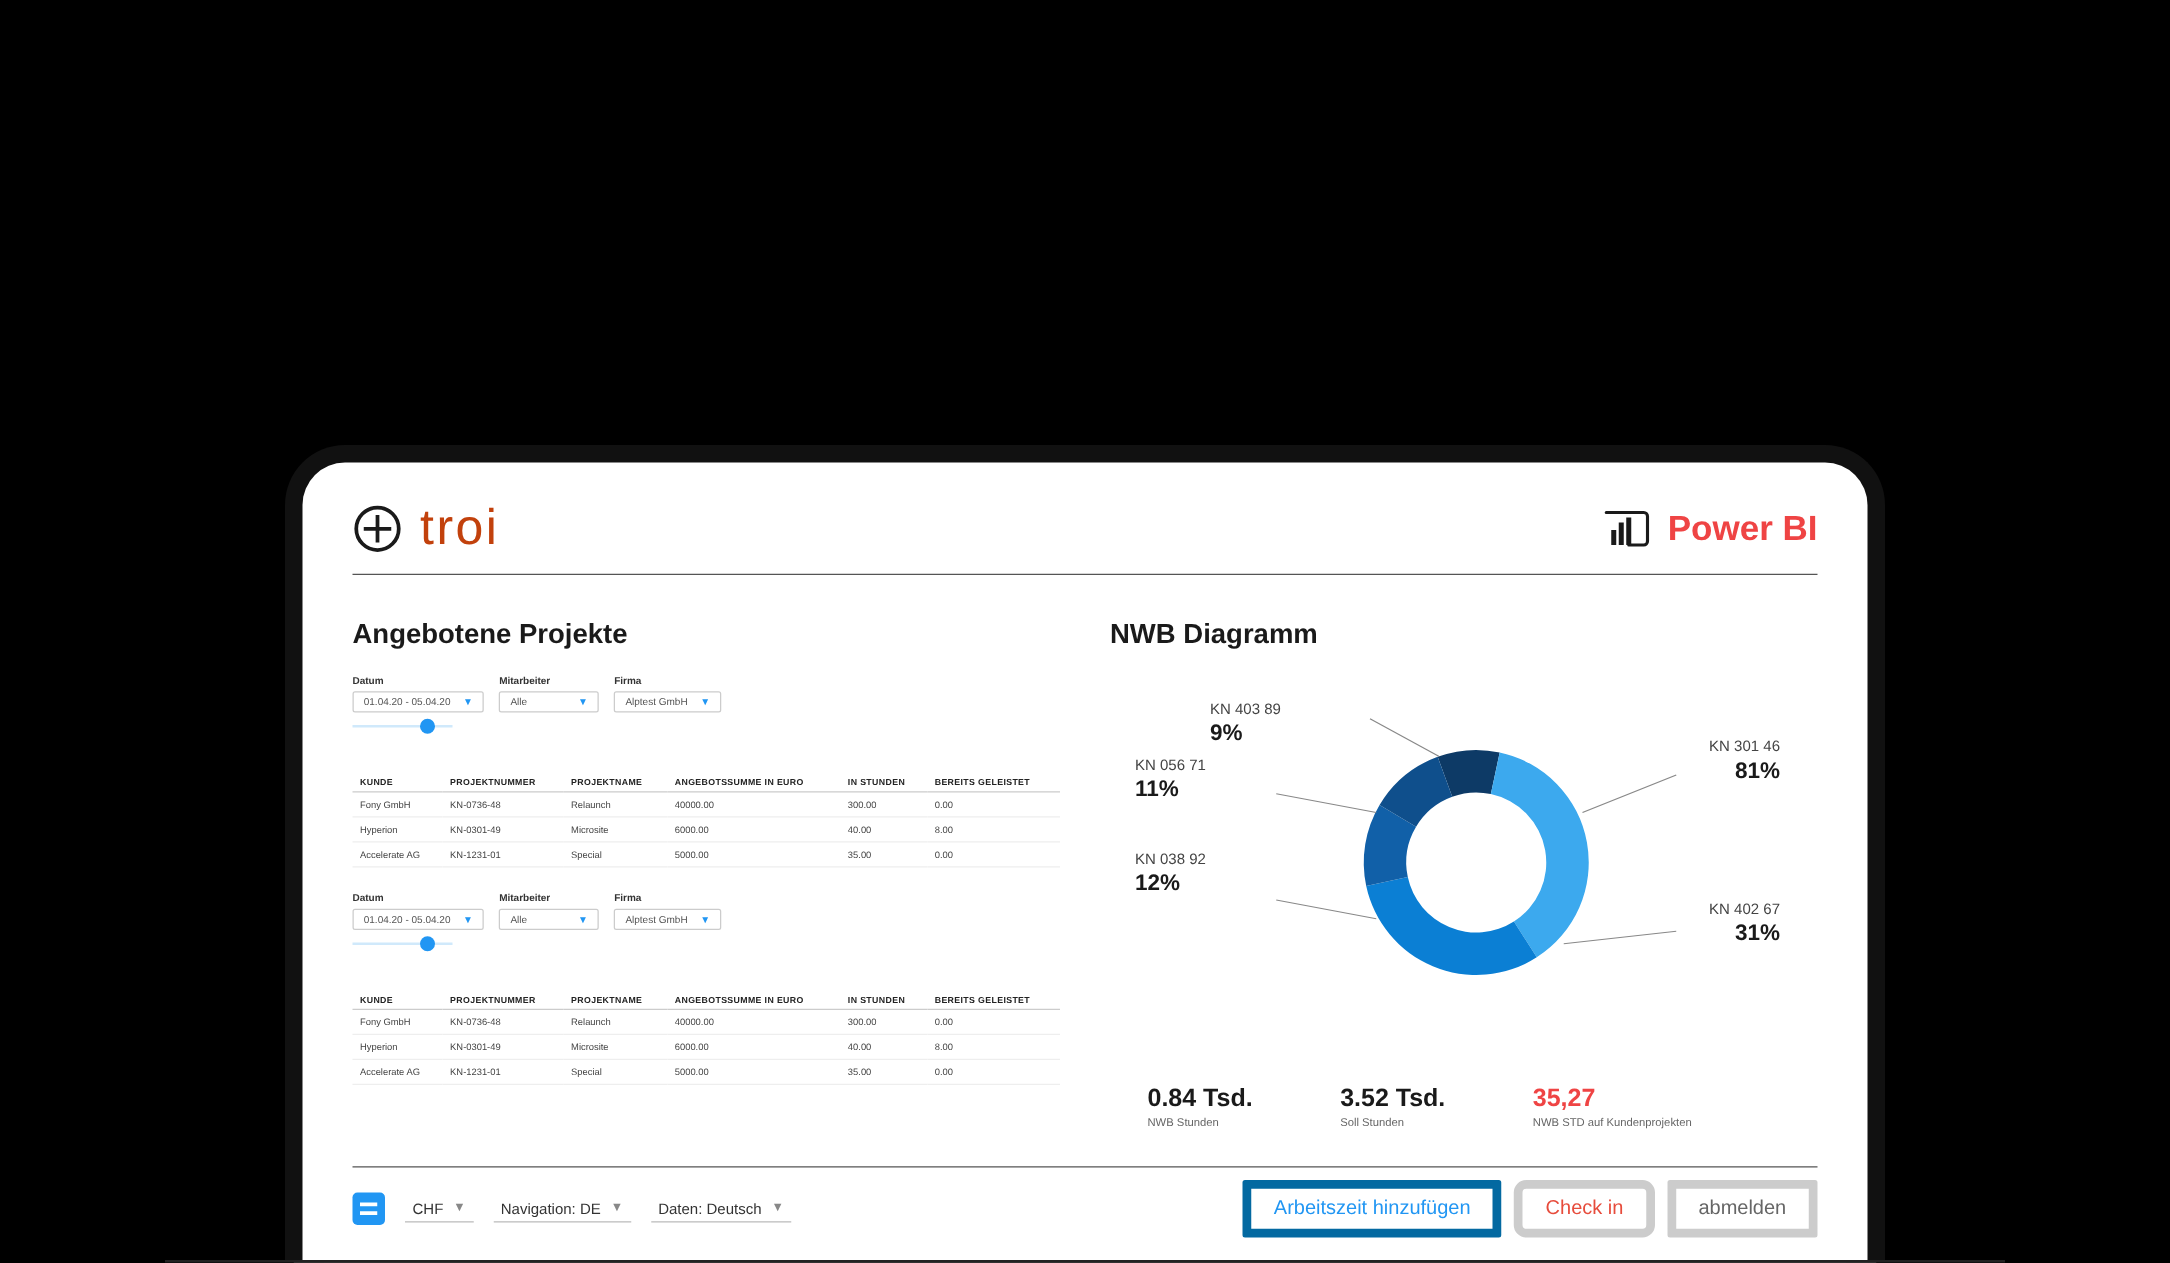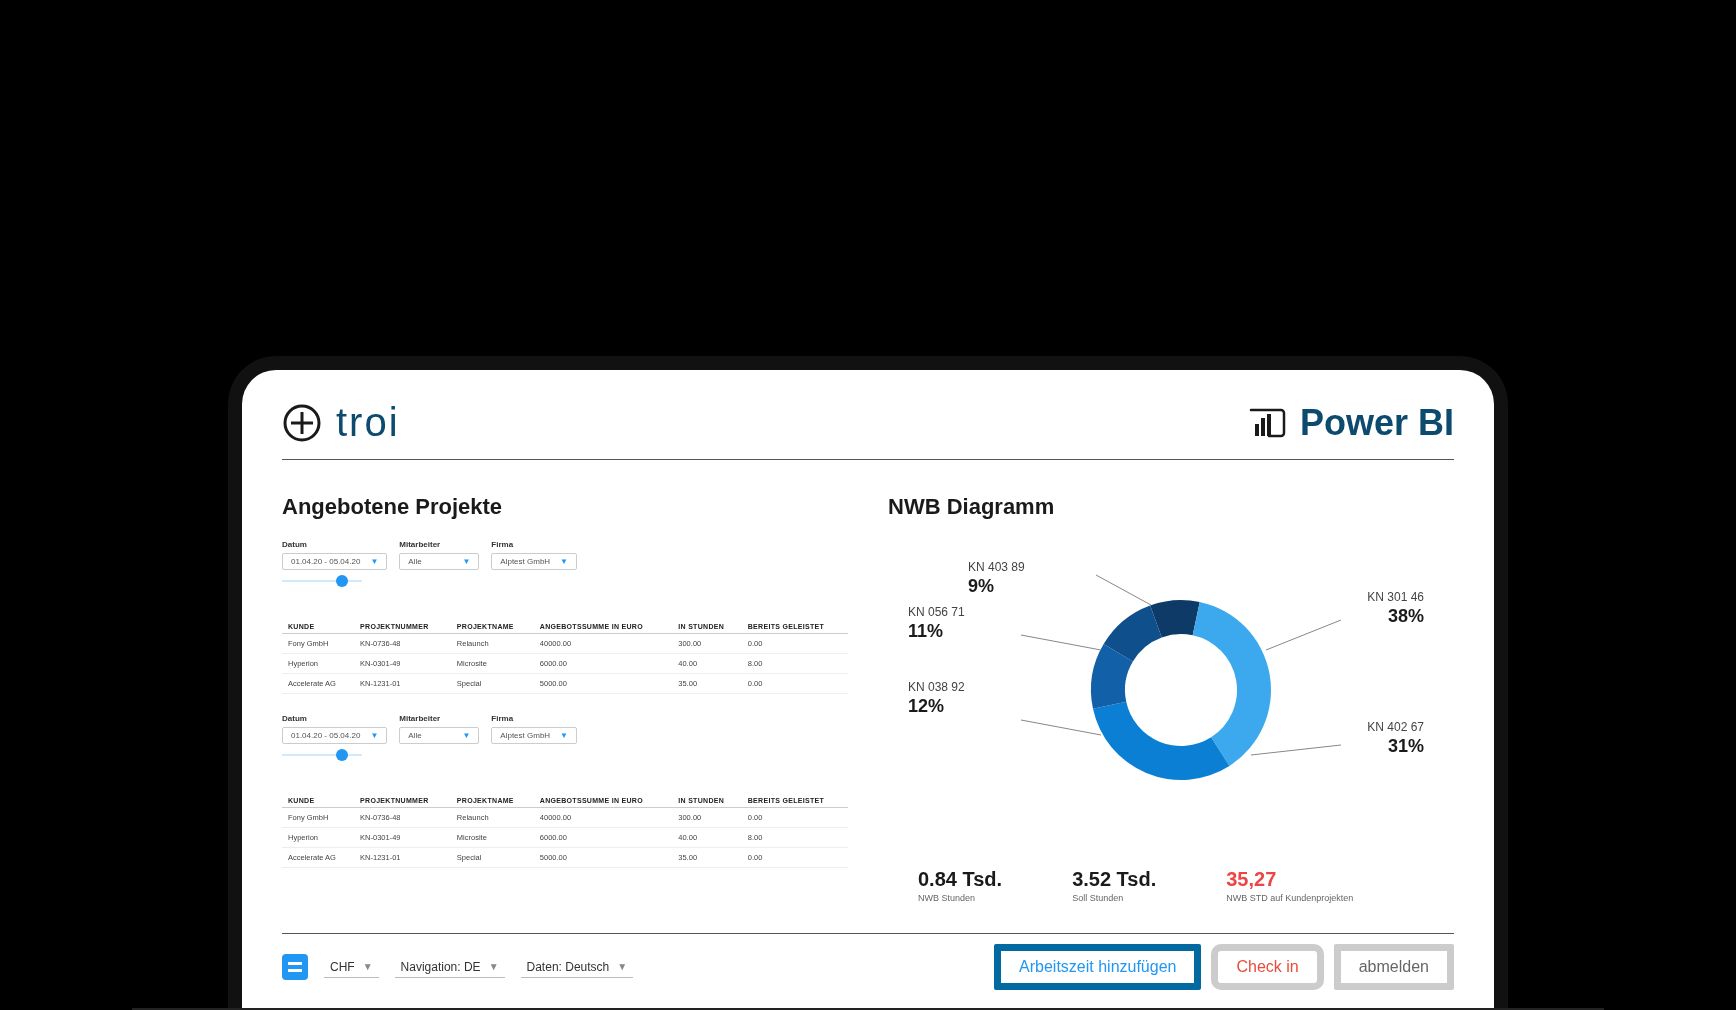--- a/index.html
+++ b/index.html
@@ -1,22 +1,22 @@
 <!DOCTYPE html>
 <html><head>
 <meta charset="utf-8">
 <style>
 * { margin: 0; padding: 0; box-sizing: border-box; font-family: -apple-system, BlinkMacSystemFont, "Segoe UI", Arial, sans-serif; }
 body { background: #000; width: 1736px; height: 1010px; display: flex; align-items: flex-end; justify-content: center; overflow: hidden; }
 .laptop { width: 1280px; background: #fff; border-radius: 48px 48px 0 0; border: 14px solid #111; border-bottom: none; padding: 30px 40px 0; position: relative; }
 .laptop-base { position: absolute; bottom: -10px; left: -110px; right: -110px; height: 12px; background: #222; border-radius: 0 0 6px 6px; }
 
 .header-bar { display: flex; justify-content: space-between; align-items: center; padding-bottom: 14px; border-bottom: 1px solid #555; }
-.logo-troi { display: flex; align-items: center; gap: 14px; font-size: 40px; font-weight: 400; letter-spacing: 2px; color: #0c4a6e; }
-.logo-powerbi { display: flex; align-items: center; gap: 14px; font-size: 36px; font-weight: 600; color: #0c4a6e; }
+.logo-troi { display: flex; align-items: center; gap: 14px; font-size: 40px; font-weight: 400; letter-spacing: 2px; color: #c2410c; }
+.logo-powerbi { display: flex; align-items: center; gap: 14px; font-size: 28px; font-weight: 600; color: #ef4444; }
 
 .content { display: flex; gap: 40px; padding: 34px 0 30px; }
 .left-col { flex: 1; }
 .right-col { flex: 1; }
 
 .section-title { font-size: 22px; font-weight: 600; color: #1a1a1a; margin-bottom: 20px; }
 
 .filters { display: flex; gap: 12px; margin-bottom: 20px; }
 .filter-group { display: flex; flex-direction: column; gap: 4px; }
 .filter-label { font-size: 8px; font-weight: 600; color: #333; }
@@ -233,21 +233,21 @@
             <path d="M 330 215 L 420 205" class="cline"></path>
             <path d="M 180 195 L 100 180" class="cline"></path>
             <path d="M 180 110 L 100 95" class="cline"></path>
           </svg>
         <div class="callout" style="top:20px; left:80px;">
           <div class="name">KN 403 89</div>
           <div class="pct" id="pct0">9%</div>
         </div>
         <div class="callout" style="top:50px; right:30px; text-align:right;">
           <div class="name">KN 301 46</div>
-          <div class="pct" id="pct1">38%</div>
+          <div class="pct" id="pct1">81%</div>
         </div>
         <div class="callout" style="top:180px; right:30px; text-align:right;">
           <div class="name">KN 402 67</div>
           <div class="pct" id="pct2">31%</div>
         </div>
         <div class="callout" style="top:140px; left:20px;">
           <div class="name">KN 038 92</div>
           <div class="pct" id="pct3">12%</div>
         </div>
         <div class="callout" style="top:65px; left:20px;">

